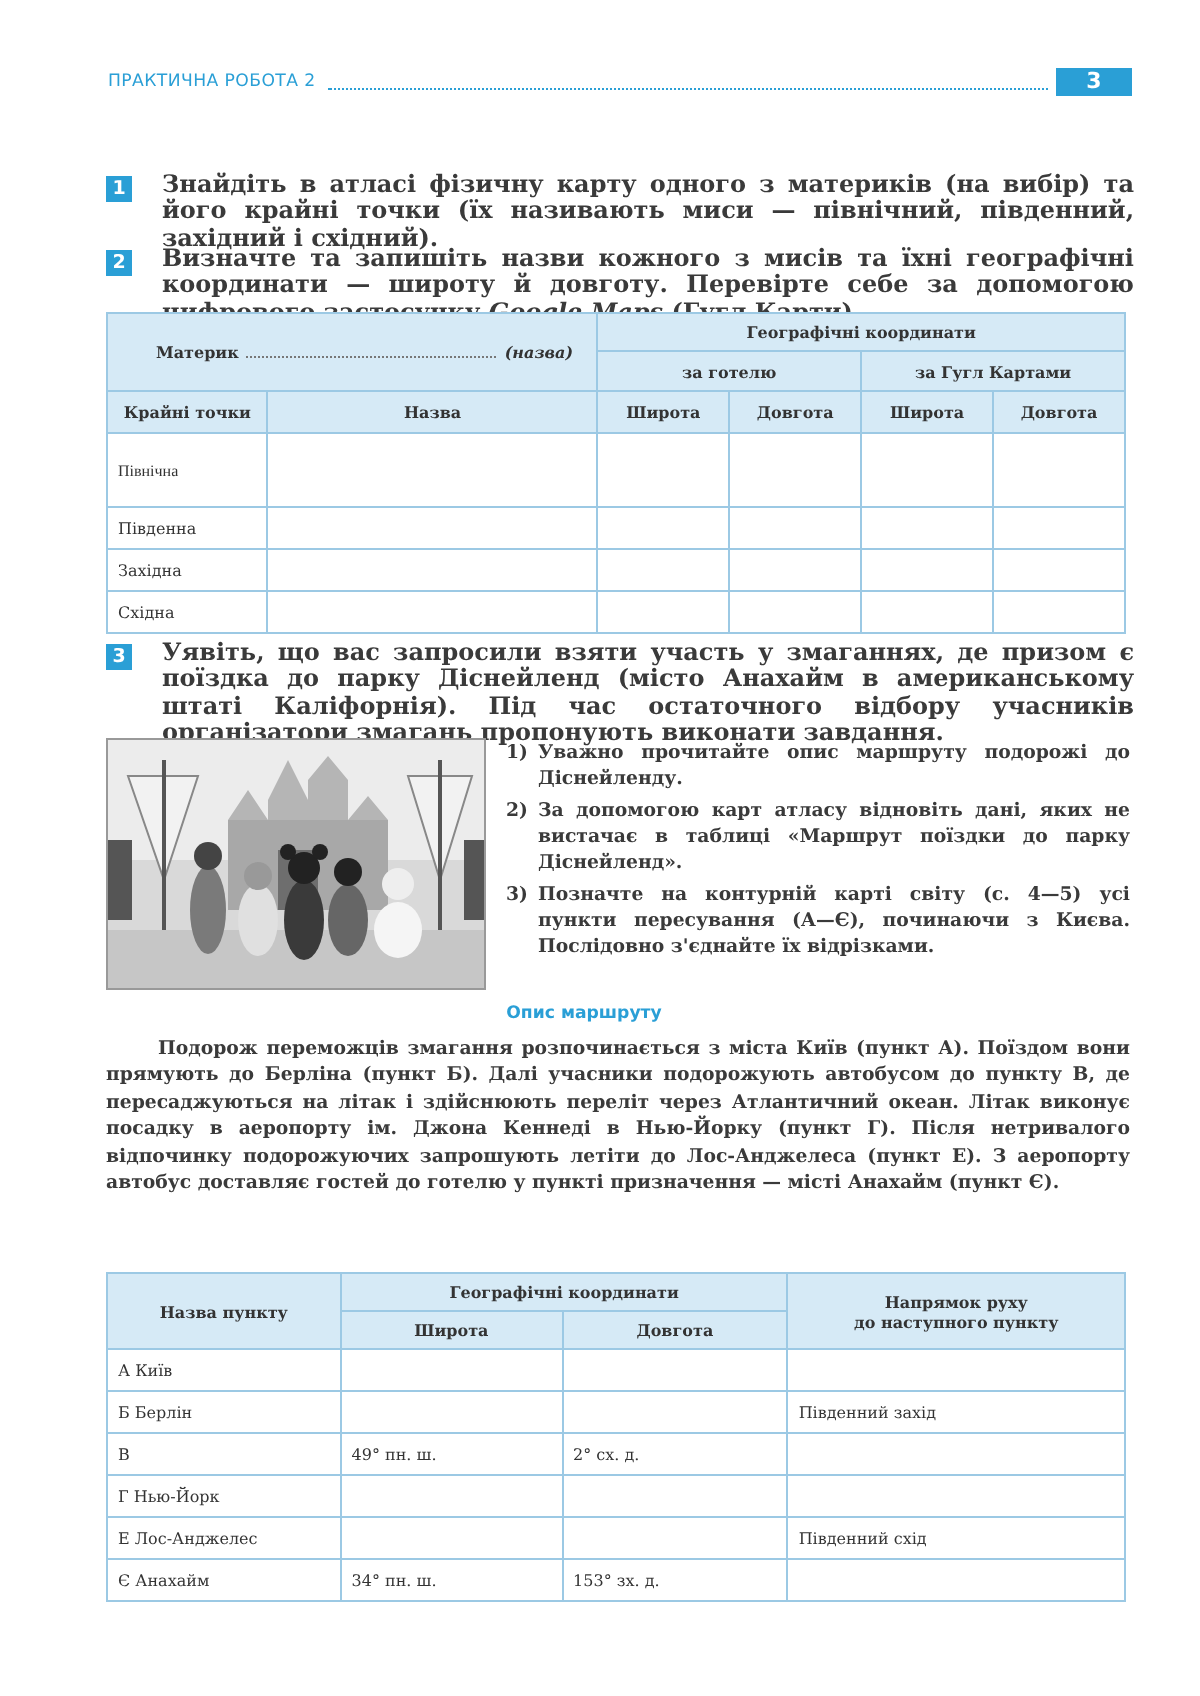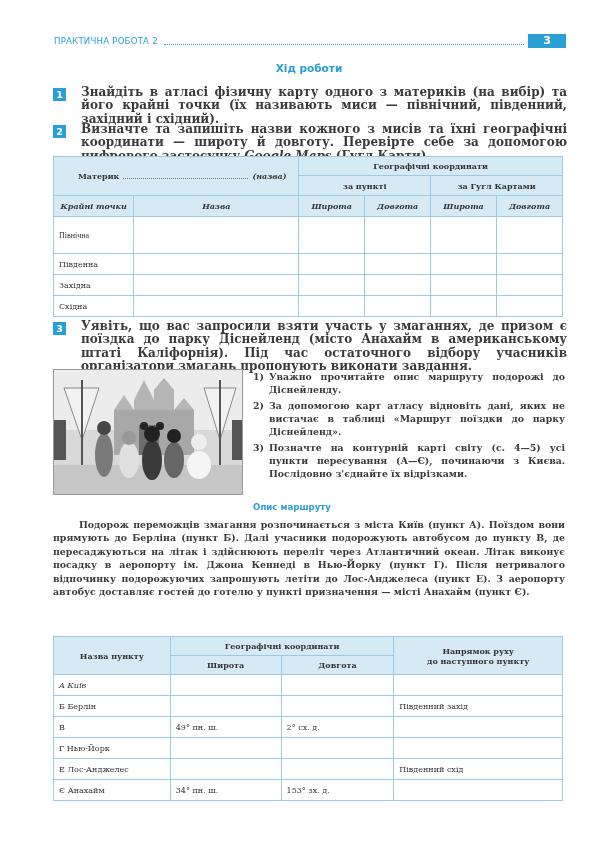--- a/index.html
+++ b/index.html
@@ -45,21 +45,20 @@
 <body>
 
 <div class="page">
 
   <div class="running-head">
     <span class="title">ПРАКТИЧНА РОБОТА 2</span>
     <span class="dots"></span>
     <span class="pagenum">3</span>
   </div>
 
-  <div class="section-title" style="left:53px; top:62px; width:512px; font-size:10.5px;">Хід роботи</div>
 
   <div class="task" style="top:86px;">
     <div class="num">1</div>
     <div class="text">Знайдіть в атласі фізичну карту одного з материків (на вибір) та його крайні точки (їх називають миси — північний, південний, західний і східний).</div>
   </div>
 
   <div class="task" style="top:123px;">
     <div class="num">2</div>
     <div class="text"><span>Визначте та запишіть назви кожного з мисів та їхні географічні координати — широту й довготу. Перевірте себе за допомогою цифрового застосунку </span><i>Google Maps</i><span> (Гугл Карти).</span></div>
   </div>
@@ -74,24 +73,24 @@
         <col style="width:64px">
     </colgroup>
     <tbody>
         <tr style="height:19px;">
       <th colspan="2" rowspan="2" class="materik">
         <span>Материк</span><span class="dots-fill"></span><i>(назва)</i>
       </th>
       <th colspan="4">Географічні координати</th>
     </tr>
     <tr style="height:20px;">
-      <th colspan="2">за пункті</th>
+      <th colspan="2">за готелю</th>
       <th colspan="2">за Гугл Картами</th>
     </tr>
-    <tr style="height:21px;font-style:italic;">
+    <tr style="height:21px;">
       <th>Крайні точки</th>
       <th>Назва</th>
       <th>Широта</th>
       <th>Довгота</th>
       <th>Широта</th>
       <th>Довгота</th>
     </tr>
     <tr style="height:37px;font-family:Liberation Serif, serif;">
       <td>Північна</td>
       <td></td>
@@ -198,21 +197,21 @@
       <th colspan="2">Географічні координати</th>
       <th rowspan="2">
         <div>Напрямок руху</div>
         <div>до наступного пункту</div>
       </th>
     </tr>
     <tr style="height:19px;">
       <th>Широта</th>
       <th>Довгота</th>
     </tr>
-    <tr style="height:21px;font-style:italic;">
+    <tr style="height:21px;">
       <td>А Київ</td>
       <td></td>
       <td></td>
       <td></td>
     </tr>
     <tr style="height:21px;">
       <td>Б Берлін</td>
       <td></td>
       <td></td>
       <td>Південний захід</td>

